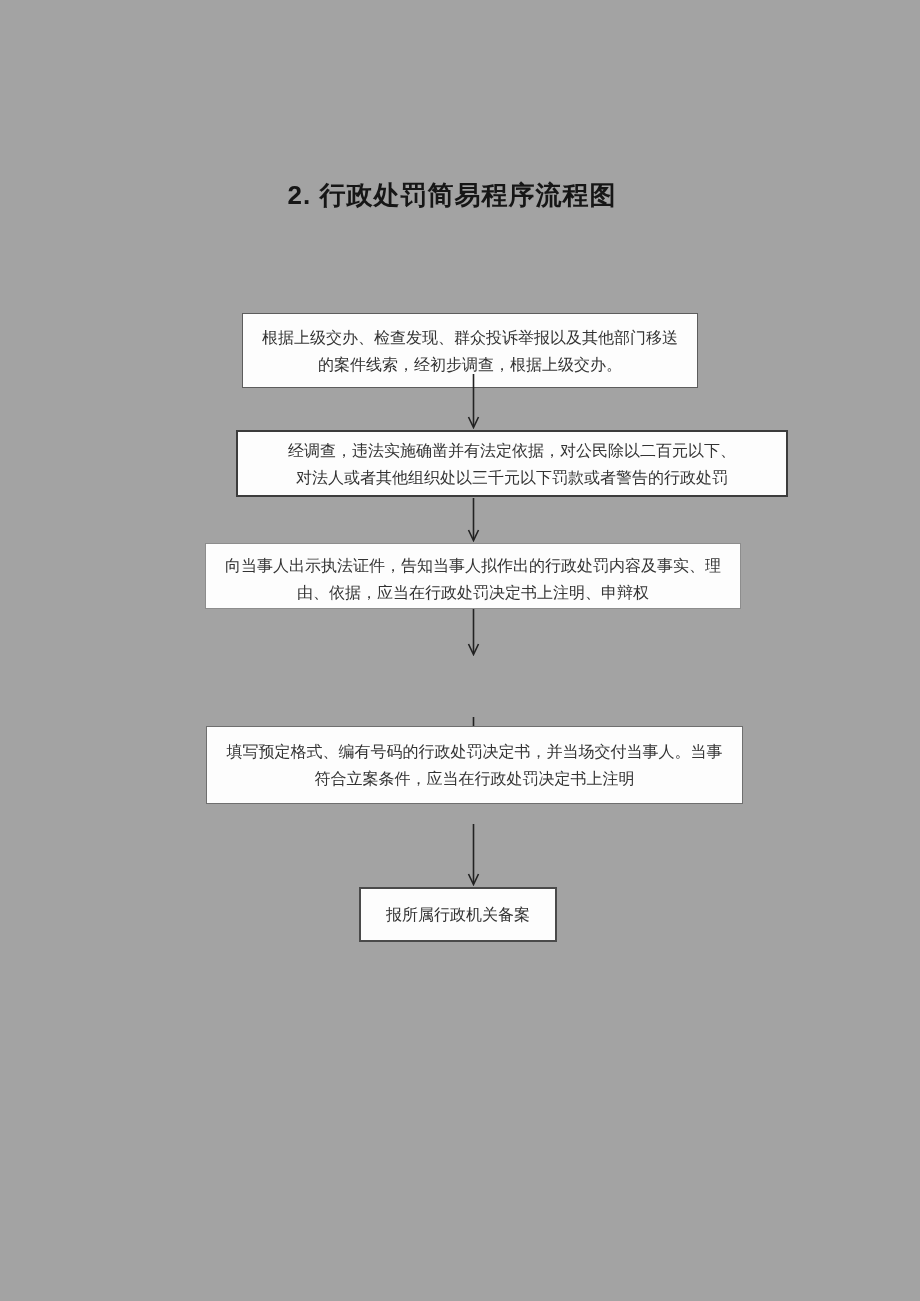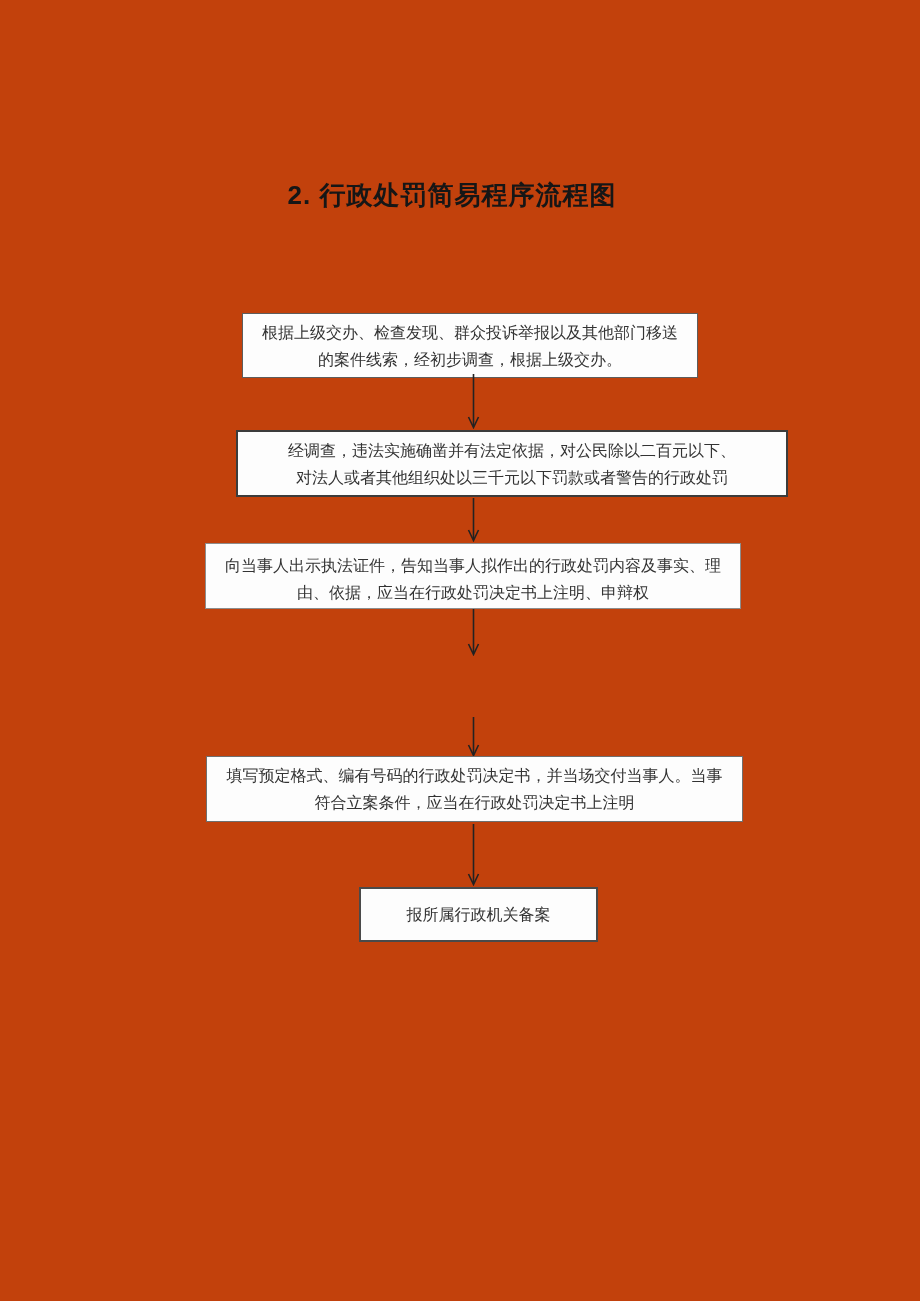--- a/index.html
+++ b/index.html
@@ -6,21 +6,21 @@
   html, body { background: #ffffff; }
   body {
     width: 920px; height: 1301px;
     position: relative;
     font-family: "Liberation Serif", "DejaVu Serif", serif;
     color: #2e2e2e;
     overflow: hidden;
   }
   .page {
     position: absolute; inset: 0;
-    background: #c2410c;
+    background: #a3a3a3;
   }
   .doc-title {
     position: absolute;
     top: 178px; left: 0; width: 920px;
     text-align: center;
     transform: translateX(-8px);
     font-family: "Liberation Sans", "DejaVu Sans", sans-serif;
     font-weight: 700;
     font-size: 26px;
     letter-spacing: 1px;
@@ -34,27 +34,27 @@
     flex-direction: column;
     justify-content: center;
     align-items: center;
     text-align: center;
     font-size: 16px;
     line-height: 27px;
     color: #333333;
     padding: 2px 8px;
   }
   .node .line { white-space: nowrap; }
-  .node-1 { left: 242px; top: 313px; width: 456px; height: 65px; border-color: #5d5d5d; }
+  .node-1 { left: 242px; top: 313px; width: 456px; height: 75px; border-color: #5d5d5d; }
   .node-2 { left: 236px; top: 430px; width: 552px; height: 67px; border-width: 2px; border-color: #3c3c3c; }
   .node-3 { left: 205px; top: 543px; width: 536px; height: 66px; border-width: 1px; border-color: #8d8d8d; justify-content: flex-end; }
   .node-4 { left: 298px; top: 657px; width: 353px; height: 60px; border-width: 2px;
             border-color: var(--highlight-border, #7090bf); }
-  .node-5 { left: 206px; top: 756px; width: 537px; height: 66px; border-width: 1px; border-color: #6f6f6f; text-align: center; }
-  .node-6 { left: 359px; top: 887px; width: 239px; height: 55px; border-width: 2px; border-color: #4a4a4a; }
+  .node-5 { left: 206px; top: 726px; width: 537px; height: 78px; border-width: 1px; border-color: #6f6f6f; text-align: center; }
+  .node-6 { left: 359px; top: 887px; width: 198px; height: 55px; border-width: 2px; border-color: #4a4a4a; }
   .arrow {
     position: absolute;
     left: 467px;
     color: var(--arrow-color, #222222);
     display: block;
   }
   .arrow-1 { top: 374px; }
   .arrow-2 { top: 498px; }
   .arrow-3 { top: 609px; }
   .arrow-4 { top: 717px; }

